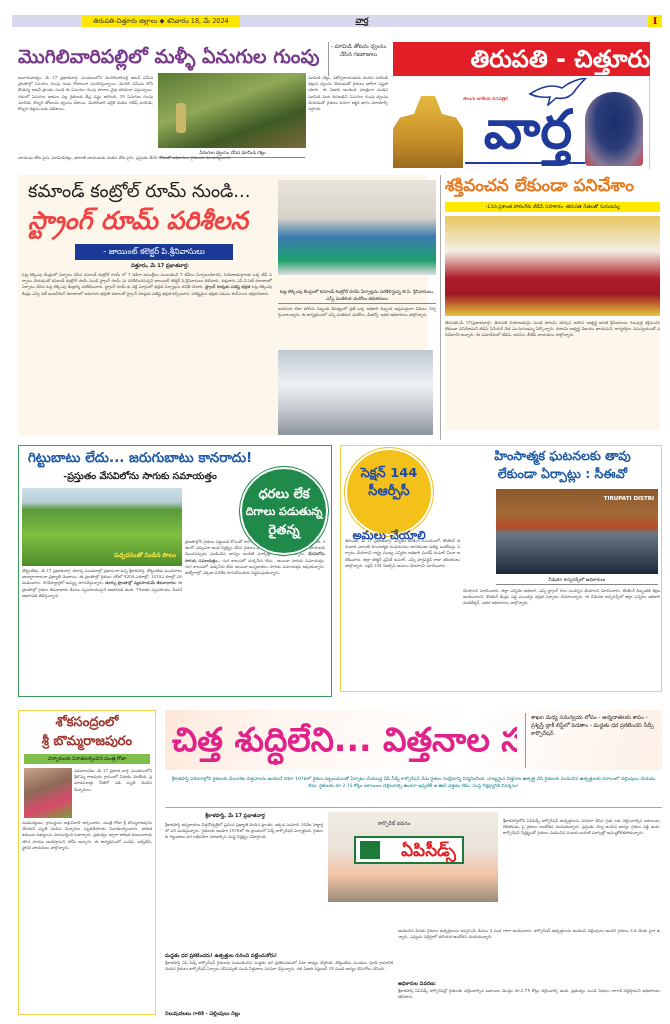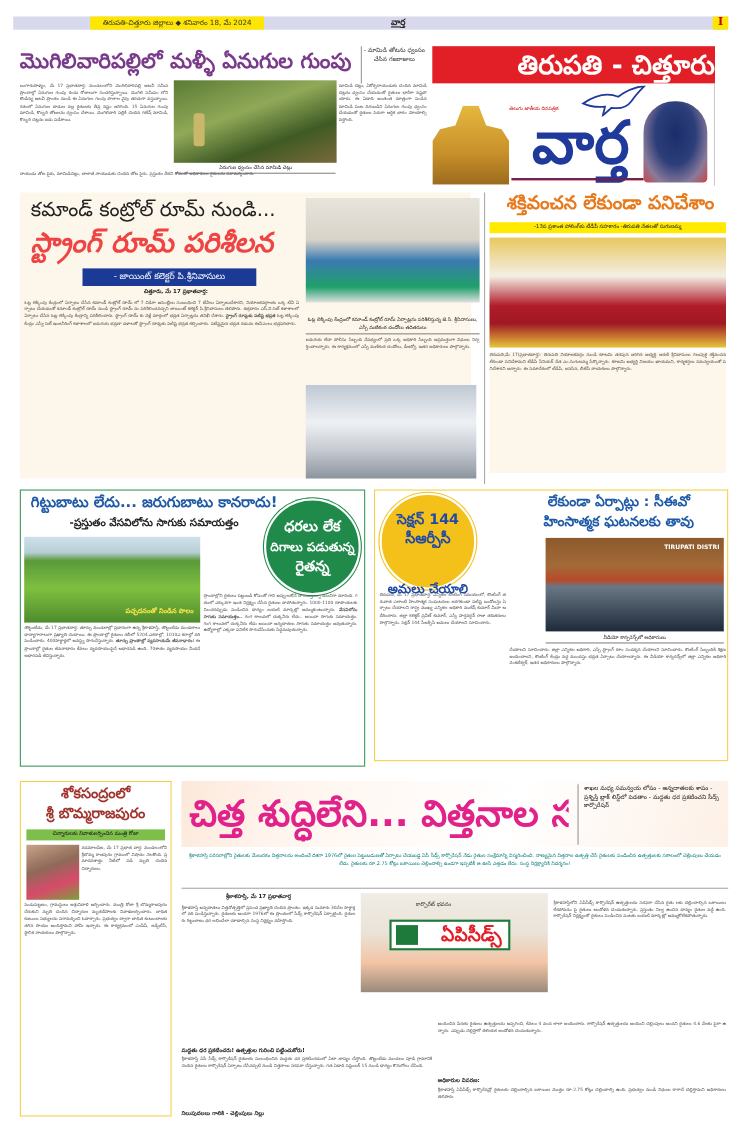--- a/index.html
+++ b/index.html
@@ -46,35 +46,35 @@
   .cc-dateline { left: 110px; top: 262px; width: 100px; height: 8px; font-size: 5px; text-align: center; font-weight: bold; }
   .cc-body { left: 22px; top: 272px; width: 250px; height: 160px; }
   .cc-img1 { left: 278px; top: 180px; width: 158px; height: 95px; background: linear-gradient(180deg, #e8e4dc 0%, #d8d3c8 40%, #3a7ab0 60%, #1fa06a 85%, #e0e0e0 100%); }
   .cc-cap { left: 278px; top: 288px; width: 158px; height: 16px; font-size: 4.5px; line-height: 7px; text-align: center; border-bottom: 1px solid #888; }
   .cc-col2 { left: 278px; top: 306px; width: 158px; height: 40px; }
   .cc-img2 { left: 278px; top: 350px; width: 155px; height: 85px; background: linear-gradient(180deg, #bfc8d2 0%, #eef1f4 40%, #c5c9d0 70%, #8b949e 100%); }
 
   .vline { left: 440px; top: 175px; width: 1px; height: 265px; background: #aaa; }
 
   
-  .sv-head { left: 445px; top: 173px; width: 220px; height: 24px; color: #e87a1e; font-size: 17px; font-weight: bold; line-height: 24px; text-align: center; white-space: nowrap; }
+  .sv-head { left: 445px; top: 173px; width: 220px; height: 24px; color: #e87a1e; font-size: 17px; font-weight: bold; line-height: 24px; text-align: left; white-space: nowrap; }
   .sv-yellow { left: 445px; top: 202px; width: 215px; height: 10px; background: #ffea00; font-size: 4.8px; line-height: 10px; text-align: center; color: #222; }
   .sv-img { left: 445px; top: 216px; width: 215px; height: 100px; background: linear-gradient(180deg, #e8c860 0%, #f3efe4 35%, #b01c2a 62%, #a01824 78%, #e8c53c 100%); }
   .sv-body { left: 445px; top: 320px; width: 215px; height: 110px; background: #fdf6ea; }
 
   
   .gb-frame { left: 18px; top: 445px; width: 314px; height: 252px; border: 1.5px solid #3a9a5a; }
   .gb-head { left: 28px; top: 447px; width: 220px; height: 20px; color: #1f5aa8; font-size: 13.5px; font-weight: bold; line-height: 20px; white-space: nowrap; }
   .gb-sub { left: 40px; top: 468px; width: 200px; height: 16px; font-size: 9.5px; font-weight: bold; line-height: 16px; text-align: center; white-space: nowrap; }
   .gb-img { left: 22px; top: 488px; width: 160px; height: 78px; background: linear-gradient(180deg, #cfe0ea 0%, #b8cfd8 18%, #5a9a3a 28%, #7fbf3f 60%, #4e8c2c 100%); }
   .gb-img-cap { position: absolute; right: 6px; bottom: 6px; font-size: 6px; color: #ffe94a; font-weight: bold; }
   .gb-col1 { left: 22px; top: 568px; width: 160px; height: 128px; }
   .gb-col2 { left: 185px; top: 493px; width: 140px; height: 203px; }
 
-  .green-circle { left: 240px; top: 453px; width: 88px; height: 88px; border-radius: 50%; background: #1f8a4a; color: #fff; text-align: center; border: 2px solid #fff; box-shadow: 0 0 0 1px #1f8a4a; }
+  .green-circle { left: 240px; top: 467px; width: 88px; height: 88px; border-radius: 50%; background: #1f8a4a; color: #fff; text-align: center; border: 2px solid #fff; box-shadow: 0 0 0 1px #1f8a4a; }
   .green-circle div { font-size: 13px; font-weight: bold; line-height: 18px; }
   .yellow-circle { left: 345px; top: 448px; width: 88px; height: 88px; border-radius: 50%; background: #f4c01a; color: #1f4aa8; text-align: center; border: 2px solid #fff; box-shadow: 0 0 0 1px #f4c01a; }
   .yellow-circle div { font-size: 13px; font-weight: bold; line-height: 18px; }
 
   
   .hs-frame { left: 340px; top: 445px; width: 322px; height: 247px; border: 1.5px solid #f2d24a; }
   .hs-head { left: 465px; top: 447px; width: 195px; height: 36px; color: #1f5aa8; font-size: 12.5px; font-weight: bold; line-height: 18px; text-align: center; }
   .hs-col1 { left: 345px; top: 538px; width: 115px; height: 150px; }
   .hs-img { left: 496px; top: 489px; width: 162px; height: 85px; background: linear-gradient(180deg, #8c5a2c 0%, #a36a38 30%, #b84a28 45%, #6a7784 52%, #1e2a3a 100%); }
   .hs-img-label { position: absolute; right: 4px; top: 6px; font-size: 5.5px; color: #fff; font-weight: bold; }
@@ -179,22 +179,22 @@
 </div>
 
 <div class="abs green-circle" style="padding-top:16px;">
   <div>ధరలు లేక</div>
   <div style="font-size:11px;">దిగాలు పడుతున్న</div>
   <div>రైతన్న</div>
 </div>
 
 <div class="abs hs-frame"></div>
 <div class="abs hs-head">
+  <div>హింసాత్మక ఘటనలకు తావు</div>
   <div>లేకుండా ఏర్పాట్లు : సీఈవో</div>
-  <div>హింసాత్మక ఘటనలకు తావు</div>
 </div>
 <div class="abs hs-col1 fill-text">తిరుపతి, మే 17 ప్రభాతవార్త: ఎన్నికల కౌంటింగ్ సమయంలో, కౌంటింగ్ తరువాత ఎలాంటి హింసాత్మక సంఘటనలు జరగకుండా పటిష్ట బందోబస్తు ఏర్పాటు చేయాలని రాష్ట్ర ముఖ్య ఎన్నికల అధికారి ముకేష్ కుమార్ మీనా ఆదేశించారు. జిల్లా కలెక్టర్ ప్రవీణ్ కుమార్, ఎస్పీ హర్షవర్ధన్ రాజు తదితరులు పాల్గొన్నారు. సెక్షన్ 144 సీఆర్పీసీ అమలు చేయాలని సూచించారు.</div>
 <div class="abs hs-img img">
   <span class="hs-img-label">TIRUPATI DISTRI</span>
 </div>
 <div class="abs hs-cap">వీడియో కాన్ఫరెన్స్‌లో అధికారులు</div>
 <div class="abs hs-col2 fill-text">చేయాలని సూచించారు. జిల్లా ఎన్నికల అధికారి, ఎస్పీ స్ట్రాంగ్ రూం సందర్శన చేయాలని సూచించారు. కౌంటింగ్ సిబ్బందికి శిక్షణ అందించాలని, కౌంటింగ్ కేంద్రం వద్ద ముందస్తు భద్రత ఏర్పాటు చేయాలన్నారు. ఈ వీడియో కాన్ఫరెన్స్‌లో జిల్లా ఎన్నికల అధికారి వెంకటేశ్వర్, ఇతర అధికారులు పాల్గొన్నారు.</div>
 
 <div class="abs yellow-circle" style="padding-top:14px;">
   <div style="color:#1f4aa8;">సెక్షన్ 144</div>

